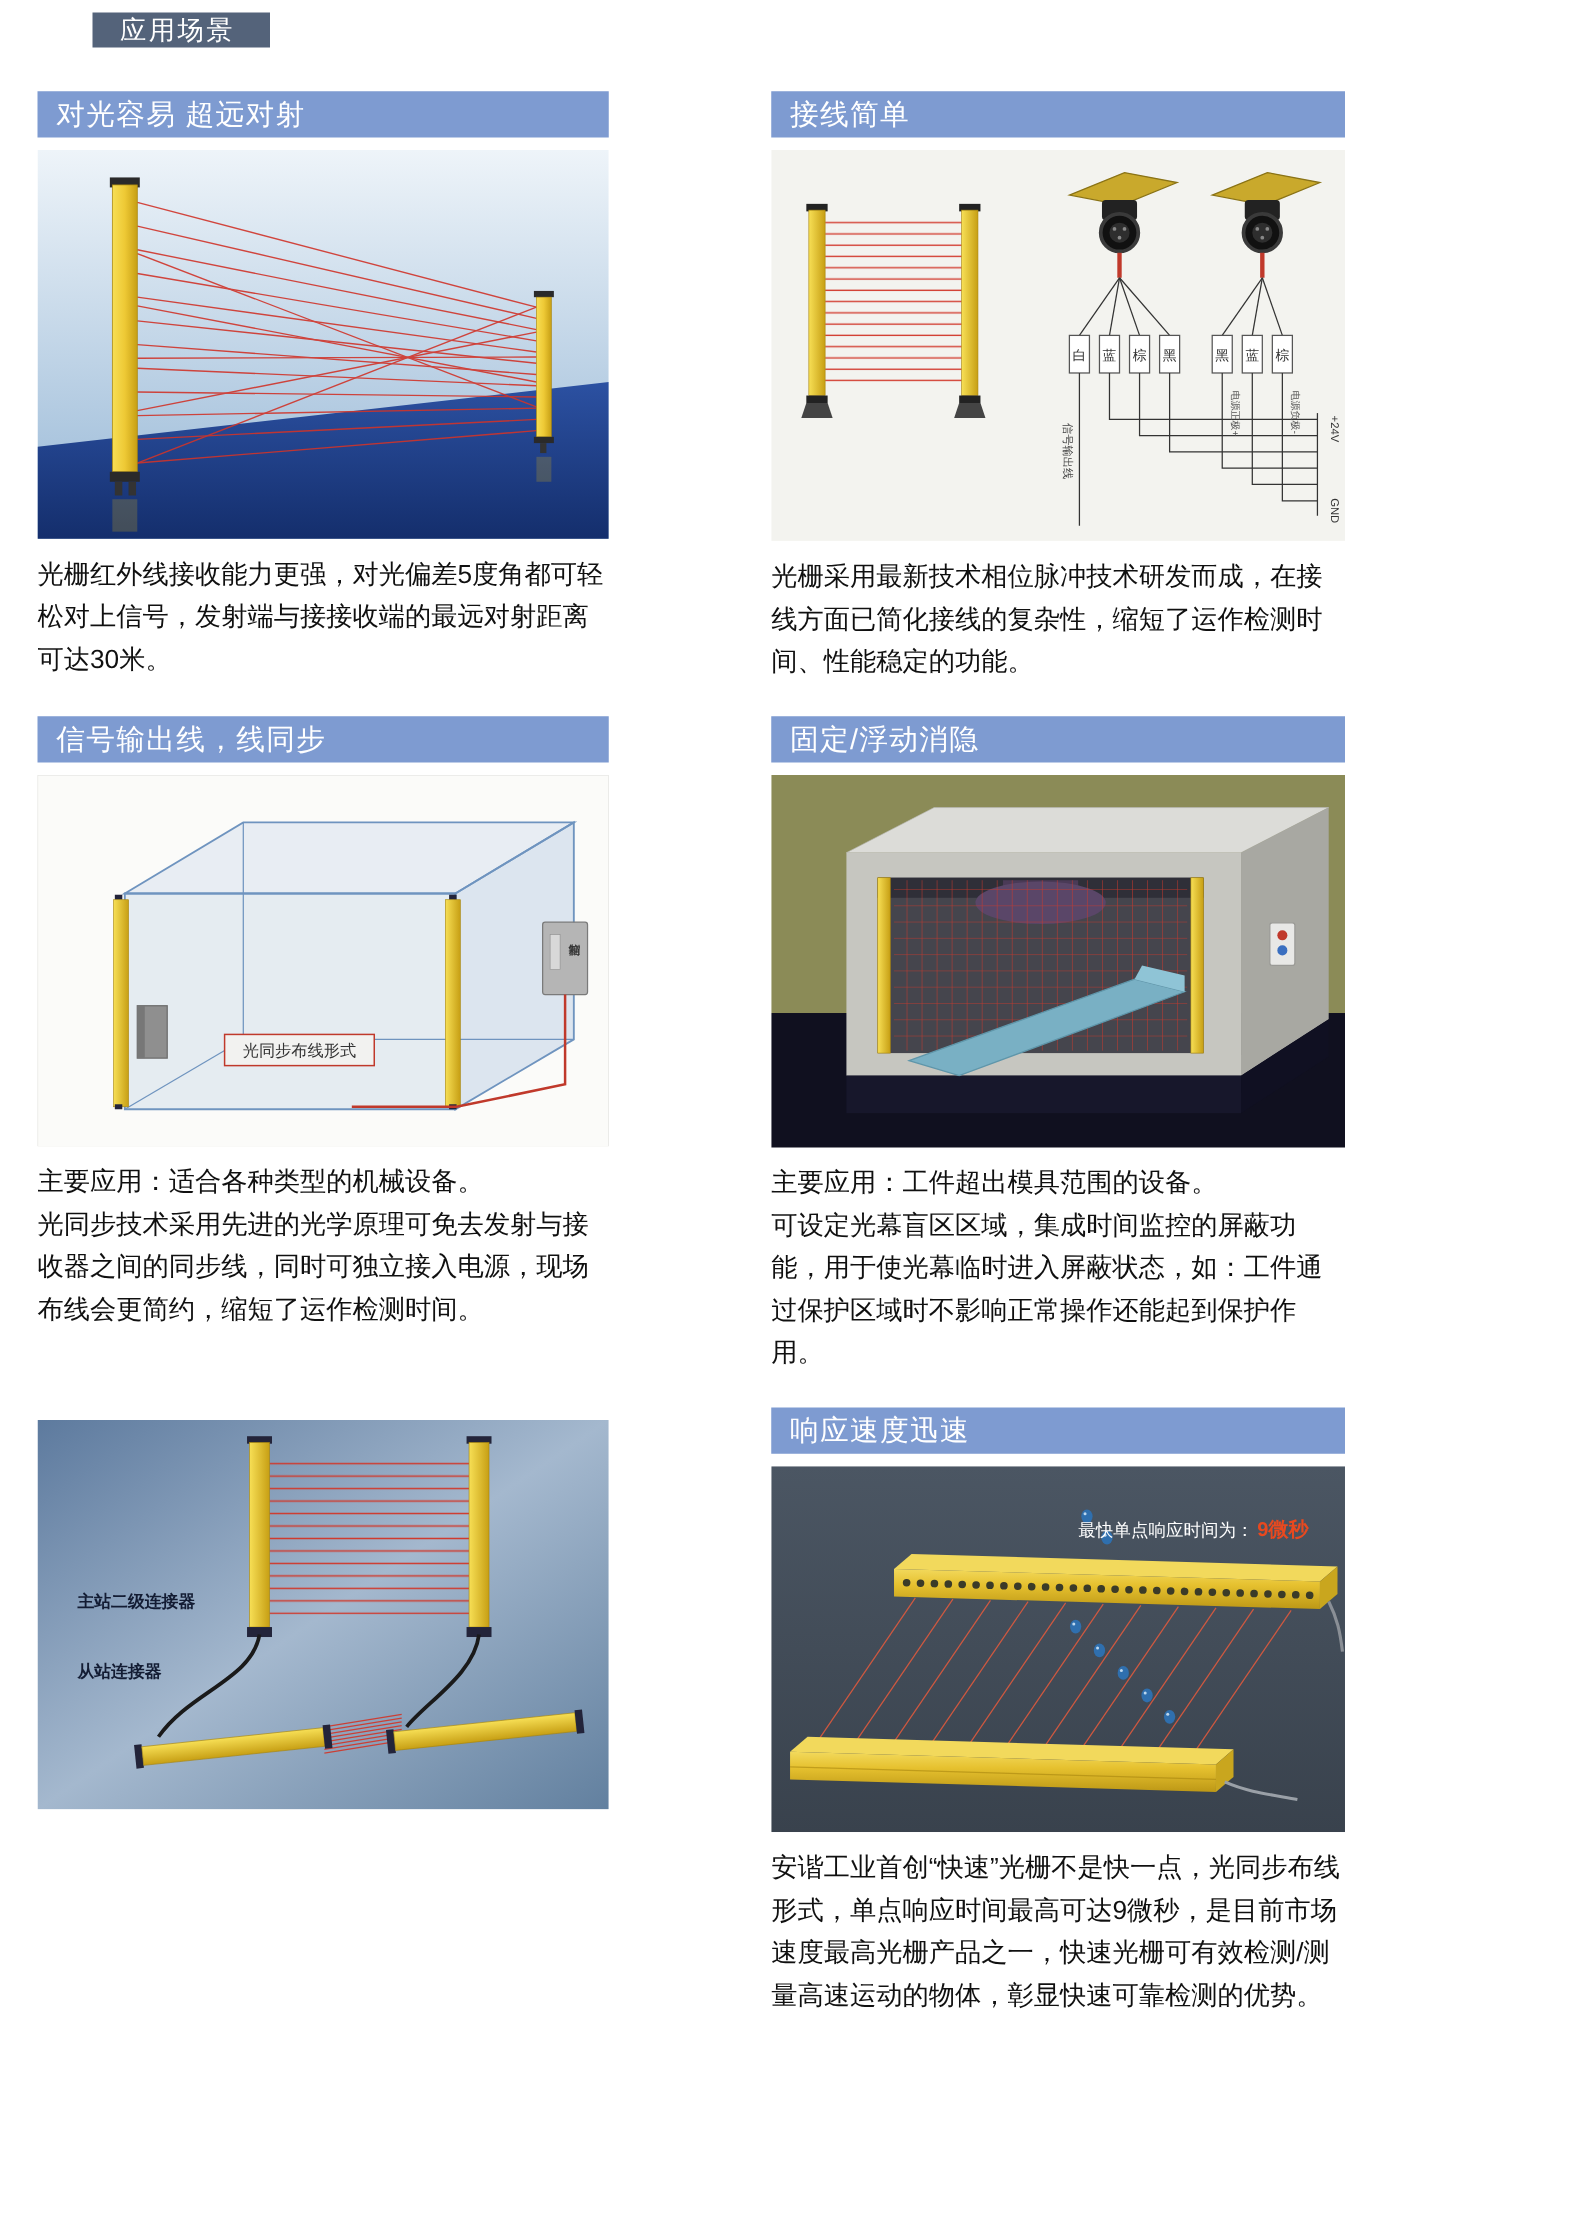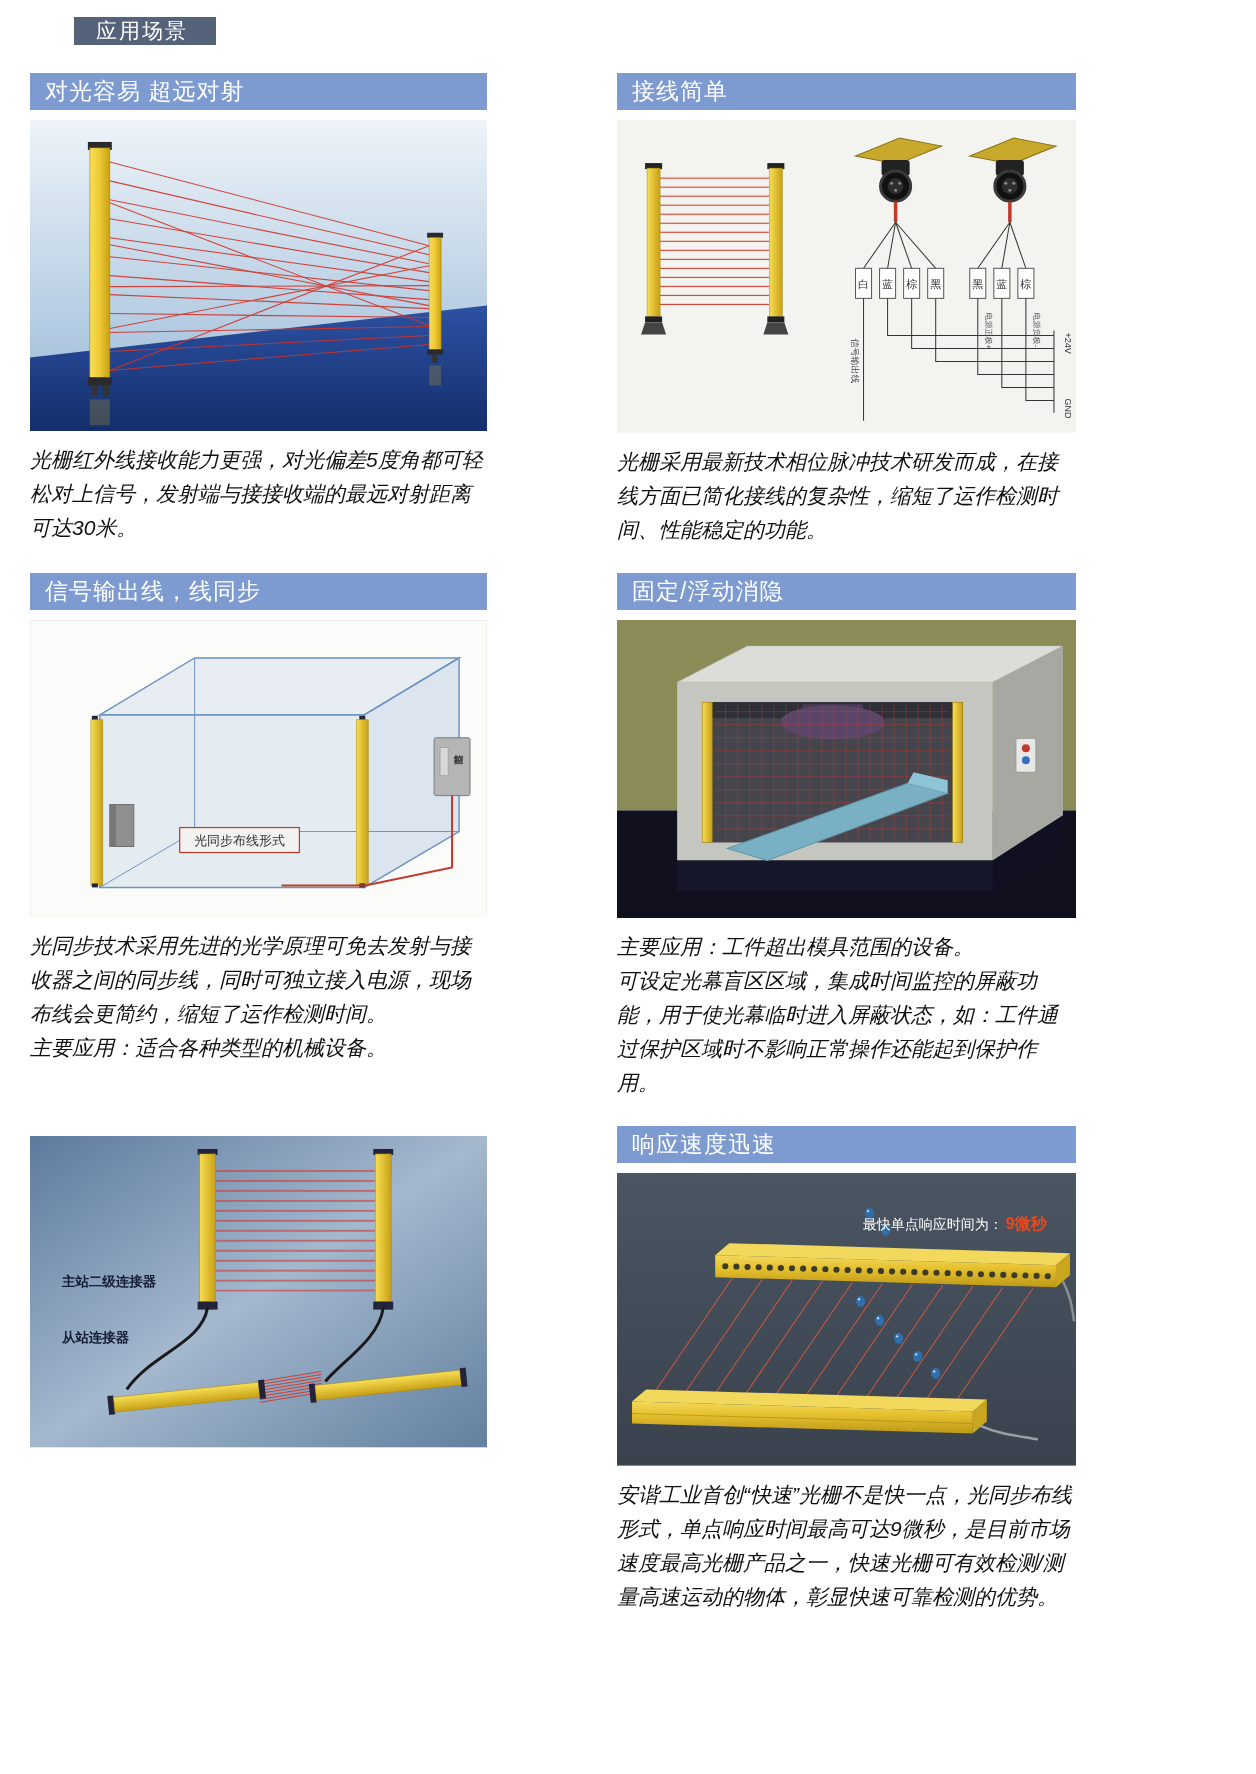--- a/index.html
+++ b/index.html
@@ -5,21 +5,21 @@
   * { box-sizing: border-box; }
   html, body { margin: 0; padding: 0; background: #ffffff; }
   body {
     width: 1256px;
     font-family: "Liberation Sans", "DejaVu Sans", sans-serif;
     color: #151515;
   }
   .page { width: 1256px; padding-bottom: 40px; }
 
   
-  .top-bar { display: flex; align-items: center; height: 41px; margin: 10px 0 0 30px; }
+  .top-bar { display: flex; align-items: flex-start; height: 41px; margin: 10px 0 0 30px; }
   .top-bar .lead { width: 44px; background: #1d2b4a; }
   .top-bar .title-seg {
     background: #54637a; color: #fff; font-size: 21px;
     display: flex; align-items: center; padding: 0 28px 0 22px; letter-spacing: 2px;
   }
   .top-bar .rest { flex: 1; background: #0b0b0b; }
 
   
   .grid {
     display: grid;
@@ -28,21 +28,21 @@
     row-gap: 26px;
     margin: 22px 0 14px 30px;
   }
   .section-header {
     height: 37px; background: #7e9bd1; color: #ffffff;
     font-size: 23px; display: flex; align-items: center;
     padding-left: 15px; letter-spacing: 1px;
   }
   .figure { margin-top: 10px; }
   .figure svg { display: block; width: 100%; height: auto; }
-  .body-text { margin-top: 12px; font-size: 21px; line-height: 1.62; color: #101010; font-style: italic; }
+  .body-text { margin-top: 12px; font-size: 21px; line-height: 1.62; color: #101010; }
   .body-text p { margin: 0; }
 
   .svg-label { font-family: "Liberation Sans", "DejaVu Sans", sans-serif; }
 </style>
 </head>
 <body>
 
 <div class="page">
 
   <div class="top-bar">
@@ -246,22 +246,22 @@
           </g>
           <g>
             <rect x="405" y="118" width="36" height="58" rx="2" fill="#b5b5b5" stroke="#7a7a7a"></rect>
             <rect x="411" y="128" width="8" height="28" fill="#d8d8d8" stroke="#909090" stroke-width="0.5"></rect>
             <text class="svg-label" x="430" y="128" font-size="9.5" fill="#333" style="writing-mode: vertical-rl;">控制箱</text>
           </g>
           <polyline points="423,176 423,248 336,266 252,266" fill="none" stroke="#c0392b" stroke-width="2"></polyline>
         </svg>
       </div>
       <div class="body-text">
+        <p>主要应用：适合各种类型的机械设备。</p>
         <p>光同步技术采用先进的光学原理可免去发射与接收器之间的同步线，同时可独立接入电源，现场布线会更简约，缩短了运作检测时间。</p>
-        <p>主要应用：适合各种类型的机械设备。</p>
       </div>
     </div>
 
     <div class="section">
       <div class="section-header">固定/浮动消隐</div>
       <div class="figure">
         <svg viewBox="0 0 458 298">
           <defs>
             <linearGradient id="yg4" x1="0" y1="0" x2="1" y2="0">
               <stop offset="0" stop-color="#f7df55"></stop>

